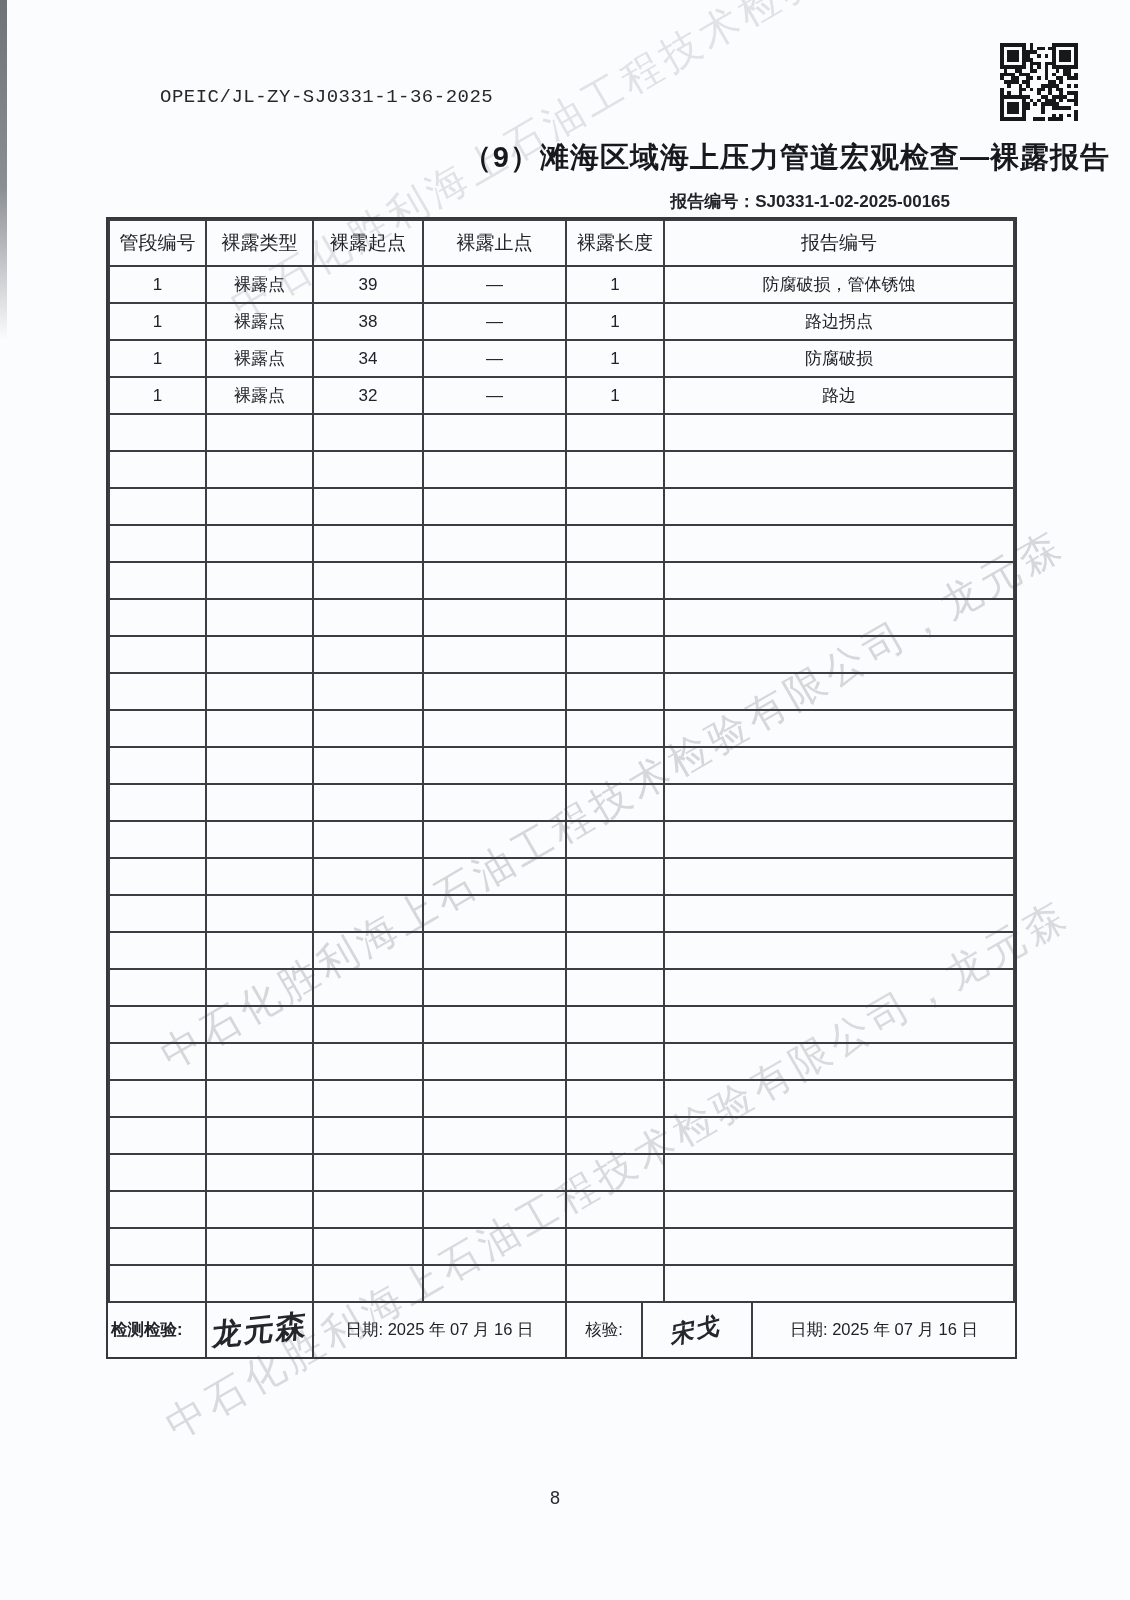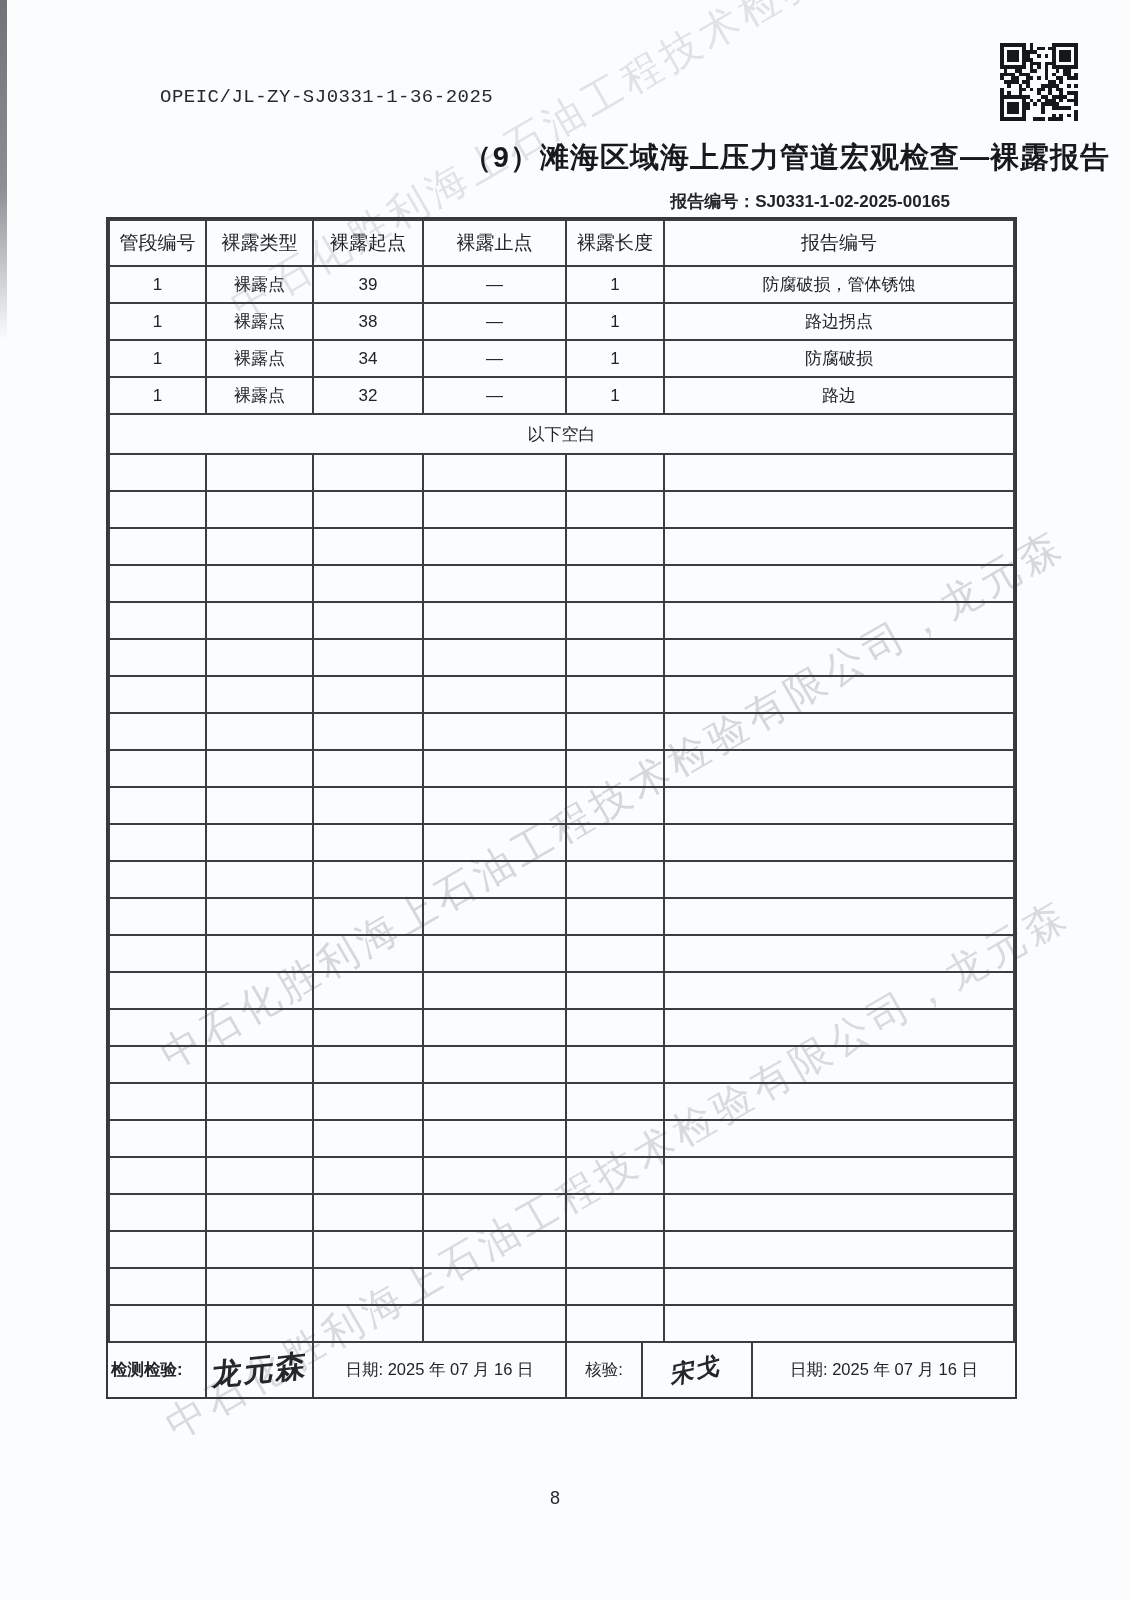--- a/index.html
+++ b/index.html
@@ -378,23 +378,20 @@
             <td>防腐破损</td>
           </tr>
           <tr class="data-row">
             <td>1</td>
             <td>裸露点</td>
             <td>32</td>
             <td>—</td>
             <td>1</td>
             <td>路边</td>
           </tr>
-          <tr class="blank-row">
-            <td colspan="6">以下空白</td>
-          </tr>
           <tr class="empty-row">
             <td></td>
             <td></td>
             <td></td>
             <td></td>
             <td></td>
             <td></td>
           </tr>
           <tr class="empty-row">
             <td></td>

